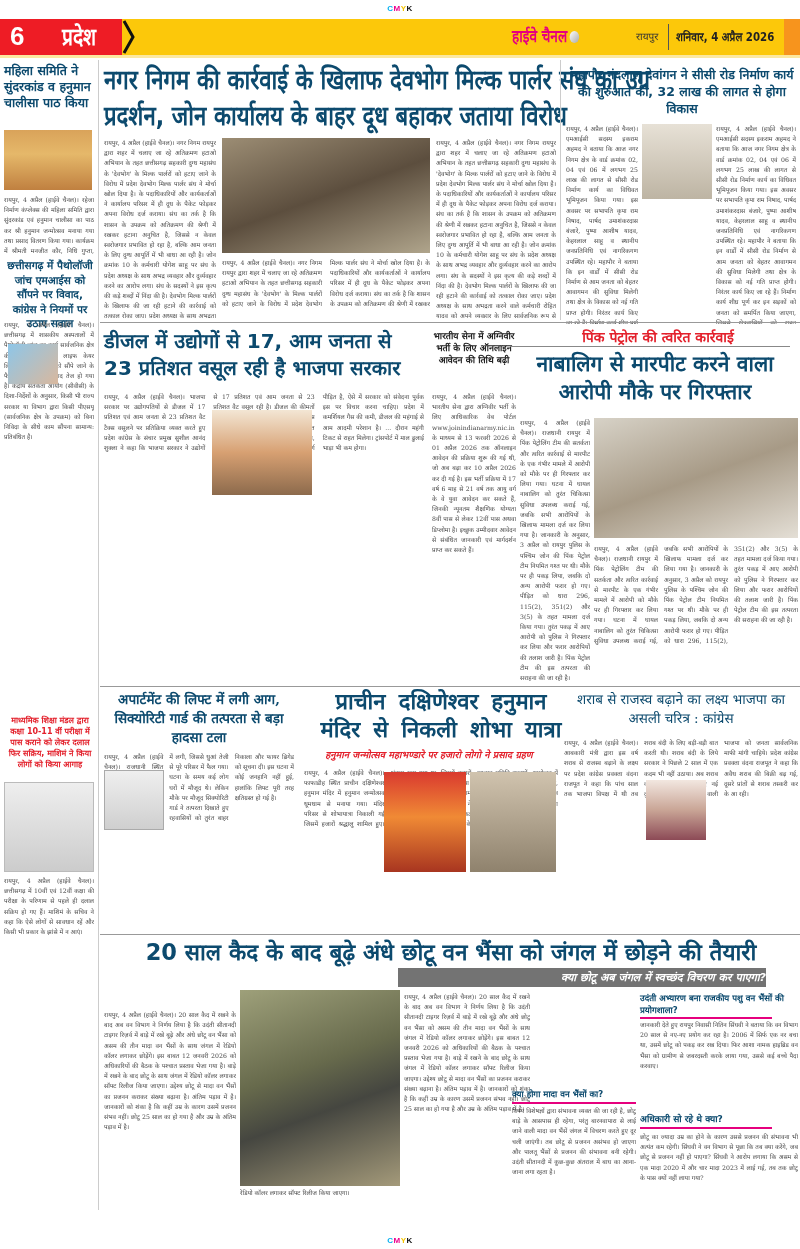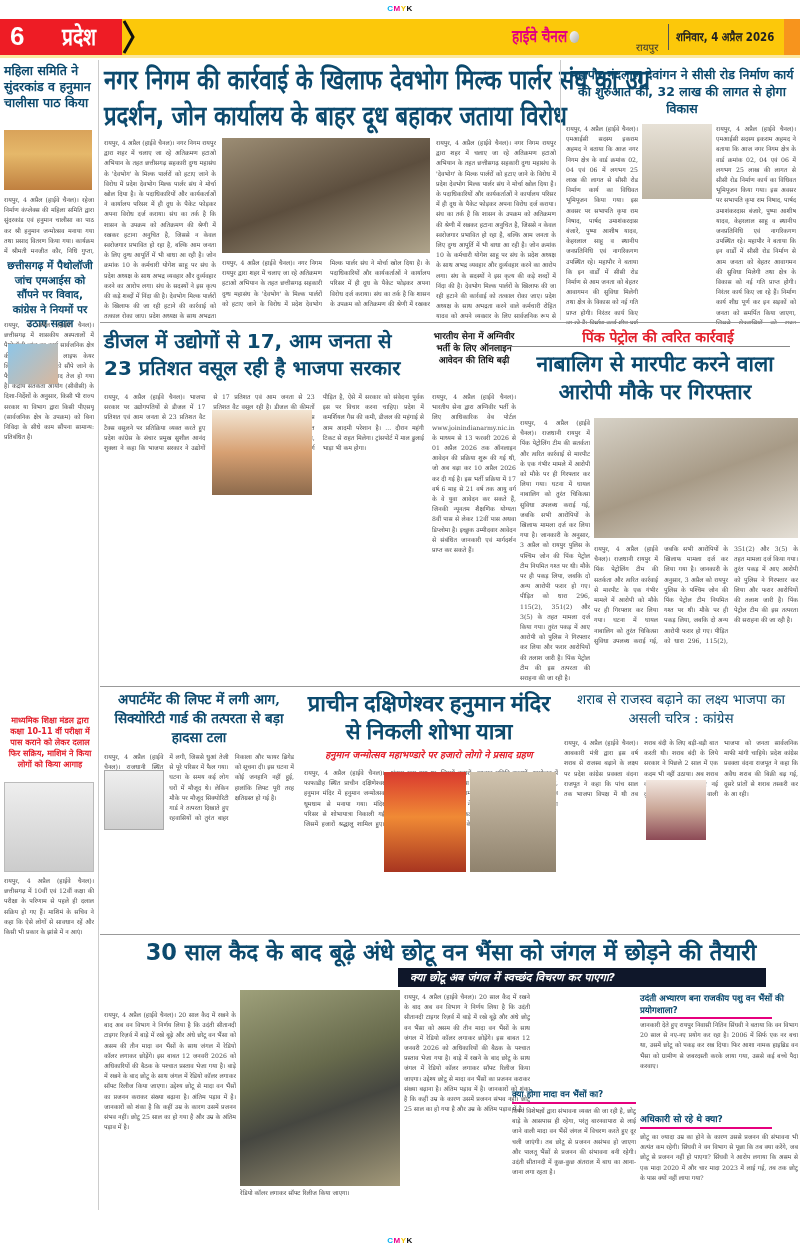--- a/index.html
+++ b/index.html
@@ -12,34 +12,34 @@
   
   .mast { top: 19px; left: 0; width: 800px; height: 36px; background: #fcc80a; }
   .mast-red { top: 19px; left: 0; width: 122px; height: 36px; background: #ee1c25; }
   .mast-chev { top: 19px; left: 122px; width: 14px; height: 36px; }
   .mast-orange { top: 19px; left: 784px; width: 16px; height: 36px; background: #f7941d; }
   .mast-under { top: 55px; left: 0; width: 800px; height: 3px; background: #fce8a0; }
   .pg-num { top: 21px; left: 10px; color: #fff; font: bold 26px "Liberation Sans", sans-serif; }
   .section { top: 19px; left: 62px; color: #fff; font: bold 24px "DejaVu Sans", sans-serif; line-height: 36px; transform: scaleX(0.8); transform-origin: left; }
   .brand { top: 24px; left: 512px; color: #e6007e; font: bold 17px "DejaVu Sans", sans-serif; transform: scaleX(0.8); transform-origin: left; white-space: nowrap; }
   .brand-dot { display: inline-block; width: 12px; height: 12px; border-radius: 50%; background: linear-gradient(135deg,#fff,#aaa); margin: 0 3px; vertical-align: middle; }
-  .city { top: 40px; left: 636px; font: 10px "DejaVu Sans", sans-serif; color: #333; }
+  .city { top: 29px; left: 636px; font: 10px "DejaVu Sans", sans-serif; color: #333; }
   .mast-sep { top: 24px; left: 668px; width: 1px; height: 26px; background: #555; }
   .date { top: 28px; left: 676px; font: bold 12px "DejaVu Sans", sans-serif; color: #222; transform: scaleX(0.85); transform-origin: left; white-space: nowrap; }
 
   
   .hl { font-family: "DejaVu Sans", sans-serif; font-weight: bold; color: #0c4a6e; line-height: 1.15; }
   .hl-cond { transform: scaleX(0.82); transform-origin: left top; white-space: nowrap; }
   .body-text { font-family: "DejaVu Serif", serif; font-size: 6.2px; line-height: 10.2px; color: #444; text-align: justify; overflow: hidden; }
   .photo { background: linear-gradient(160deg, #b9a888, #6f6353 55%, #c9bda4); overflow: hidden; }
   .rule { background: #999; height: 1px; }
   .vrule { background: #ccc; width: 1px; }
   .red { color: #e3202b; }
   .pinkline { background: #e6007e; height: 2px; }
-  .green-bar { background: #0f172a; color: #fff; font-weight: bold; }
+  .green-bar { background: #737373; color: #fff; font-weight: bold; text-align: right; }
 </style>
 </head>
 <body>
 
 <div class="abs cmyk" style="top:4px;">
   <span class="c">C</span><span class="m">M</span><span class="y">Y</span><span class="k">K</span>
 </div>
 
 <div class="abs mast"></div>
 <div class="abs mast-red"></div>
@@ -97,33 +97,33 @@
 <div class="abs body-text" style="left:520px;top:418px;width:70px;height:265px;">रायपुर, 4 अप्रैल (हाईवे चैनल)। राजधानी रायपुर में पिंक पेट्रोलिंग टीम की सतर्कता और त्वरित कार्रवाई से मारपीट के एक गंभीर मामले में आरोपी को मौके पर ही गिरफ्तार कर लिया गया। घटना में घायल नाबालिग को तुरंत चिकित्सा सुविधा उपलब्ध कराई गई, जबकि सभी आरोपियों के खिलाफ मामला दर्ज कर लिया गया है। जानकारी के अनुसार, 3 अप्रैल को रायपुर पुलिस के पश्चिम जोन की पिंक पेट्रोल टीम नियमित गश्त पर थी। मौके पर ही पकड़ लिया, जबकि दो अन्य आरोपी फरार हो गए। पीड़ित को धारा 296, 115(2), 351(2) और 3(5) के तहत मामला दर्ज किया गया। तुरंत पकड़ में आए आरोपी को पुलिस ने गिरफ्तार कर लिया और फरार आरोपियों की तलाश जारी है। पिंक पेट्रोल टीम की इस तत्परता की सराहना की जा रही है।</div>
 <div class="abs photo" style="left:594px;top:418px;width:204px;height:120px;background:linear-gradient(160deg,#d7d2c7,#a79a86 50%,#e4dfd6);"></div>
 <div class="abs body-text" style="left:594px;top:544px;width:204px;height:140px;column-count:3;column-gap:6px;">रायपुर, 4 अप्रैल (हाईवे चैनल)। राजधानी रायपुर में पिंक पेट्रोलिंग टीम की सतर्कता और त्वरित कार्रवाई से मारपीट के एक गंभीर मामले में आरोपी को मौके पर ही गिरफ्तार कर लिया गया। घटना में घायल नाबालिग को तुरंत चिकित्सा सुविधा उपलब्ध कराई गई, जबकि सभी आरोपियों के खिलाफ मामला दर्ज कर लिया गया है। जानकारी के अनुसार, 3 अप्रैल को रायपुर पुलिस के पश्चिम जोन की पिंक पेट्रोल टीम नियमित गश्त पर थी। मौके पर ही पकड़ लिया, जबकि दो अन्य आरोपी फरार हो गए। पीड़ित को धारा 296, 115(2), 351(2) और 3(5) के तहत मामला दर्ज किया गया। तुरंत पकड़ में आए आरोपी को पुलिस ने गिरफ्तार कर लिया और फरार आरोपियों की तलाश जारी है। पिंक पेट्रोल टीम की इस तत्परता की सराहना की जा रही है।</div>
 
 <div class="abs rule" style="left:100px;top:686px;width:700px;"></div>
 
 <div class="abs hl" style="left:104px;top:690px;width:190px;font-size:13.5px;line-height:19px;text-align:center;font-family:'DejaVu Serif',serif;">अपार्टमेंट की लिफ्ट में लगी आग, सिक्योरिटी गार्ड की तत्परता से बड़ा हादसा टला</div>
 <div class="abs body-text" style="left:104px;top:752px;width:190px;height:180px;column-count:3;column-gap:6px;">रायपुर, 4 अप्रैल (हाईवे चैनल)। राजधानी स्थित रेलवे स्टेशन के पास एक अपार्टमेंट में लिफ्ट में अचानक आग लगने से अफरा-तफरी मच गई। आग अपार्टमेंट की लिफ्ट में लगी, जिससे धुआं तेजी से पूरे परिसर में फैल गया। घटना के समय कई लोग घरों में मौजूद थे। लेकिन मौके पर मौजूद सिक्योरिटी गार्ड ने तत्परता दिखाते हुए रहवासियों को तुरंत बाहर निकाला और फायर ब्रिगेड को सूचना दी। इस घटना में कोई जनहानि नहीं हुई, हालांकि लिफ्ट पूरी तरह क्षतिग्रस्त हो गई है।</div>
 <div class="abs photo" style="left:104px;top:770px;width:60px;height:60px;background:linear-gradient(180deg,#efefef,#cfcfcf);border:1px solid #aaa;"></div>
 
-<div class="abs hl" style="left:300px;top:690px;width:258px;font-size:22px;line-height:28px;text-align:center;font-family:Liberation Sans, sans-serif;">प्राचीन दक्षिणेश्वर हनुमान मंदिर से निकली शोभा यात्रा</div>
+<div class="abs hl" style="left:312px;top:690px;width:258px;font-size:22px;line-height:28px;text-align:center;font-family:Liberation Mono, monospace;">प्राचीन दक्षिणेश्वर हनुमान मंदिर से निकली शोभा यात्रा</div>
 <div class="abs hl red" style="left:300px;top:750px;width:258px;font-size:9.5px;text-align:center;font-style:italic;">हनुमान जन्मोत्सव महाभण्डारे पर हजारो लोगो ने प्रसाद ग्रहण</div>
 <div class="abs body-text" style="left:304px;top:768px;width:254px;height:162px;column-count:3;column-gap:6px;">रायपुर, 4 अप्रैल (हाईवे चैनल)। फाफाडीह स्थित प्राचीन दक्षिणेश्वर हनुमान मंदिर में हनुमान जन्मोत्सव धूमधाम से मनाया गया। मंदिर परिसर से शोभायात्रा निकाली गई जिसमें हजारों श्रद्धालु शामिल हुए। भंडारा रखा गया था, जिसमें हजारों लोगों ने भंडारा प्रसाद ग्रहण किया। नाचते झूमते हुए जय जय सियाराम के नारे लगाते महिला, पुरुष, युवा ने खूब आनंद उठाया और आस्था प्रकट की। मंदिर प्रांगण में पूजन हवन के पश्चात समिति सदस्यों, आयोजन में पधारे समस्त माताओं, भाई, बहनों, युवा भक्तों एवं प्रत्यक्ष-अप्रत्यक्ष सहयोगियों का आभार व्यक्त किया है।</div>
 <div class="abs photo" style="left:384px;top:772px;width:82px;height:100px;background:linear-gradient(180deg,#d93a2f,#f08a35 45%,#a83520);"></div>
 <div class="abs photo" style="left:470px;top:772px;width:86px;height:100px;background:linear-gradient(180deg,#d0c3ae,#8f826d);"></div>
 
 <div class="abs hl" style="left:564px;top:690px;width:234px;font-size:13.5px;line-height:19px;text-align:center;font-family:'DejaVu Serif',serif;font-weight:normal;">शराब से राजस्व बढ़ाने का लक्ष्य भाजपा का असली चरित्र : कांग्रेस</div>
 <div class="abs body-text" style="left:564px;top:738px;width:234px;height:192px;column-count:3;column-gap:6px;">रायपुर, 4 अप्रैल (हाईवे चैनल)। आबकारी मंत्री द्वारा इस वर्ष शराब से राजस्व बढ़ाने के लक्ष्य पर प्रदेश कांग्रेस प्रवक्ता वंदना राजपूत ने कहा कि पांच साल तक भाजपा विपक्ष में थी तब शराब बंदी के लिए बड़ी-बड़ी बात करती थी। शराब बंदी के लिये सरकार ने पिछले 2 साल में एक कदम भी नहीं उठाया। अब शराब की बिक्री बढ़ाने के लिए नई दुकानें खोली जा रही हैं। वाली भाजपा को जनता सार्वजनिक माफी मांगी चाहिये। प्रदेश कांग्रेस प्रवक्ता वंदना राजपूत ने कहा कि अवैध शराब की बिक्री बढ़ गई, दूसरे प्रांतों से शराब तस्करी कर के आ रही।</div>
 <div class="abs photo" style="left:646px;top:780px;width:60px;height:60px;background:linear-gradient(180deg,#f2e7e0,#c9a596 50%,#8c4a56);"></div>
 
 <div class="abs rule" style="left:100px;top:934px;width:700px;"></div>
 
-<div class="abs hl" style="left:104px;top:937px;width:694px;font-size:22.5px;line-height:30px;text-align:center;">30 साल कैद के बाद बूढ़े अंधे छोटू वन भैंसा को जंगल में छोड़ने की तैयारी</div>
+<div class="abs hl" style="left:104px;top:937px;width:694px;font-size:22.5px;line-height:30px;text-align:center;">20 साल कैद के बाद बूढ़े अंधे छोटू वन भैंसा को जंगल में छोड़ने की तैयारी</div>
 <div class="abs green-bar" style="left:398px;top:968px;width:368px;height:19px;font-size:11px;line-height:19px;padding-left:12px;font-style:italic;">क्या छोटू अब जंगल में स्वच्छंद विचरण कर पाएगा?</div>
 <div class="abs body-text" style="left:104px;top:1010px;width:132px;height:200px;">रायपुर, 4 अप्रैल (हाईवे चैनल)। 20 साल कैद में रखने के बाद अब वन विभाग ने निर्णय लिया है कि उदंती सीतानदी टाइगर रिज़र्व में बाड़े में रखे बूढ़े और अंधे छोटू वन भैंसा को असम की तीन मादा वन भैंसों के साथ जंगल में रेडियो कॉलर लगाकर छोड़ेंगे। इस बाबत 12 जनवरी 2026 को अधिकारियों की बैठक के पश्चात प्रस्ताव भेजा गया है। बाड़े में रखने के बाद छोटू के साथ जंगल में रेडियो कॉलर लगाकर सॉफ्ट रिलीज किया जाएगा। उद्देश्य छोटू से मादा वन भैंसों का प्रजनन कराकर संख्या बढ़ाना है। अंतिम पड़ाव में है। जानकारों को शंका है कि कहीं उम्र के कारण उसमें प्रजनन संभव नहीं। छोटू 25 साल का हो गया है और उम्र के अंतिम पड़ाव में है।</div>
 <div class="abs photo" style="left:240px;top:990px;width:160px;height:196px;background:linear-gradient(160deg,#9ea07a,#676a4c 40%,#454640 60%,#a49a7a);"></div>
 <div class="abs body-text" style="left:240px;top:1188px;width:160px;height:22px;">रेडियो कॉलर लगाकर सॉफ्ट रिलीज किया जाएगा।</div>
 <div class="abs body-text" style="left:404px;top:992px;width:126px;height:218px;">रायपुर, 4 अप्रैल (हाईवे चैनल)। 20 साल कैद में रखने के बाद अब वन विभाग ने निर्णय लिया है कि उदंती सीतानदी टाइगर रिज़र्व में बाड़े में रखे बूढ़े और अंधे छोटू वन भैंसा को असम की तीन मादा वन भैंसों के साथ जंगल में रेडियो कॉलर लगाकर छोड़ेंगे। इस बाबत 12 जनवरी 2026 को अधिकारियों की बैठक के पश्चात प्रस्ताव भेजा गया है। बाड़े में रखने के बाद छोटू के साथ जंगल में रेडियो कॉलर लगाकर सॉफ्ट रिलीज किया जाएगा। उद्देश्य छोटू से मादा वन भैंसों का प्रजनन कराकर संख्या बढ़ाना है। अंतिम पड़ाव में है। जानकारों को शंका है कि कहीं उम्र के कारण उसमें प्रजनन संभव नहीं। छोटू 25 साल का हो गया है और उम्र के अंतिम पड़ाव में है।</div>
 
 <div class="abs hl" style="left:512px;top:1090px;width:124px;font-size:8.5px;">क्या होगा मादा वन भैंसों का?</div>
 <div class="abs pinkline" style="left:512px;top:1102px;width:124px;"></div>
 <div class="abs body-text" style="left:512px;top:1106px;width:124px;height:104px;">विषय विशेषज्ञों द्वारा संभावना व्यक्त की जा रही है, छोटू बाड़े के आसपास ही रहेगा, परंतु बारनवापारा से लाई जाने वाली मादा वन भैंसें जंगल में विचरण करते हुए दूर चली जाएंगी। तब छोटू से प्रजनन असंभव हो जाएगा और पालतू भैंसों से प्रजनन की संभावना बनी रहेगी। उदंती सीतानदी में कुछ-कुछ अंतराल में बाघ का आना-जाना लगा रहता है।</div>
 

